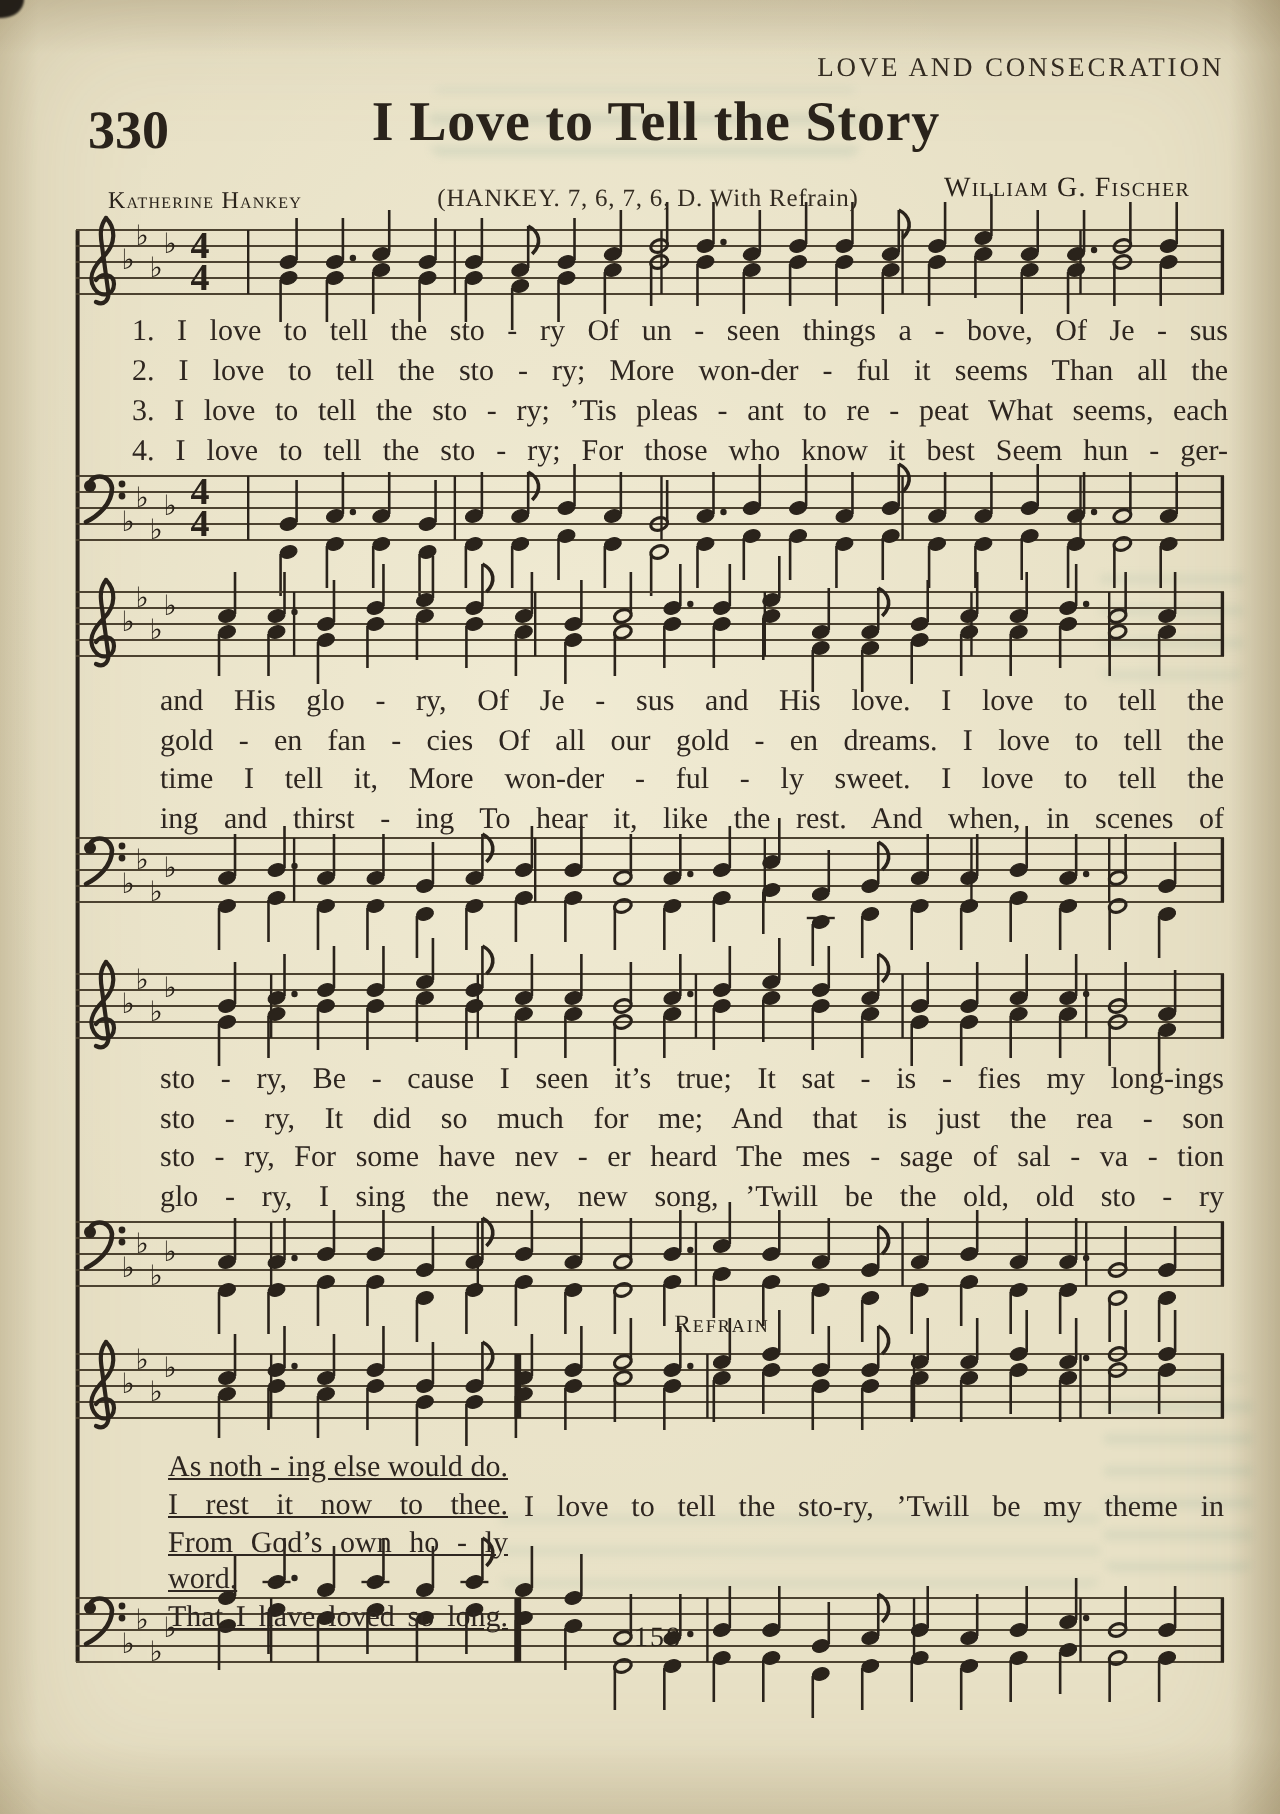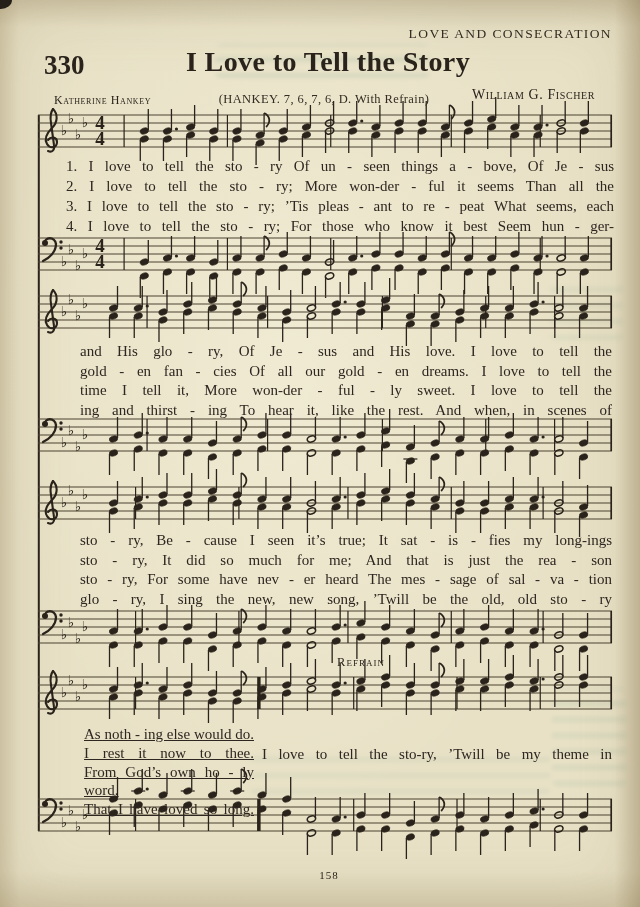--- a/index.html
+++ b/index.html
@@ -18,21 +18,21 @@
   .corner-mark{position:absolute;left:-4px;top:-4px;width:16px;height:13px;background:#14100c;border-radius:0 0 70% 20%;opacity:.9;filter:blur(.4px);}
   .bleed{position:absolute;filter:blur(2px);opacity:.55;border-radius:6px;
     background:repeating-linear-gradient(0deg, rgba(116,160,140,.30) 0 5px, rgba(0,0,0,0) 5px 16px);}
   .hdr-section{position:absolute;top:26px;right:28px;font-size:13.5px;letter-spacing:1.4px;color:#332b21;}
   .hymn-number{position:absolute;left:44px;top:50px;font-size:27px;font-weight:700;}
   .hymn-title{position:absolute;left:328px;top:46px;transform:translateX(-50%);font-size:28px;font-weight:700;letter-spacing:.4px;white-space:nowrap;}
   .tune-line{position:absolute;left:324px;top:92px;transform:translateX(-50%);font-size:12.5px;letter-spacing:.4px;white-space:nowrap;color:#332b21;}
   .author{position:absolute;left:54px;top:93px;font-size:12px;font-variant:small-caps;letter-spacing:.6px;text-align:right;}
   .composer{position:absolute;left:472px;top:87px;font-size:14px;font-variant:small-caps;letter-spacing:.6px;}
   .refrain-label{position:absolute;left:326px;top:655px;transform:translateX(-50%);font-size:12.5px;font-variant:small-caps;letter-spacing:1px;margin-left:35px;}
-  .page-number{position:absolute;left:329px;top:869px;transform:translateX(-50%);font-size:11px;letter-spacing:1px;}
+  .page-number{position:absolute;left:329px;top:812px;transform:translateX(-50%);font-size:14px;letter-spacing:1px;}
   .lyr{position:absolute;font-size:15px;line-height:20px;color:#2e2620;}
   .lyr .ln{text-align:justify;text-align-last:justify;text-justify:inter-word;}
   .lyr.single .ln{line-height:18px;}
   #music{position:absolute;left:0;top:0;}
 </style>
 </head>
 <body>
 
 <div class="page">
 

